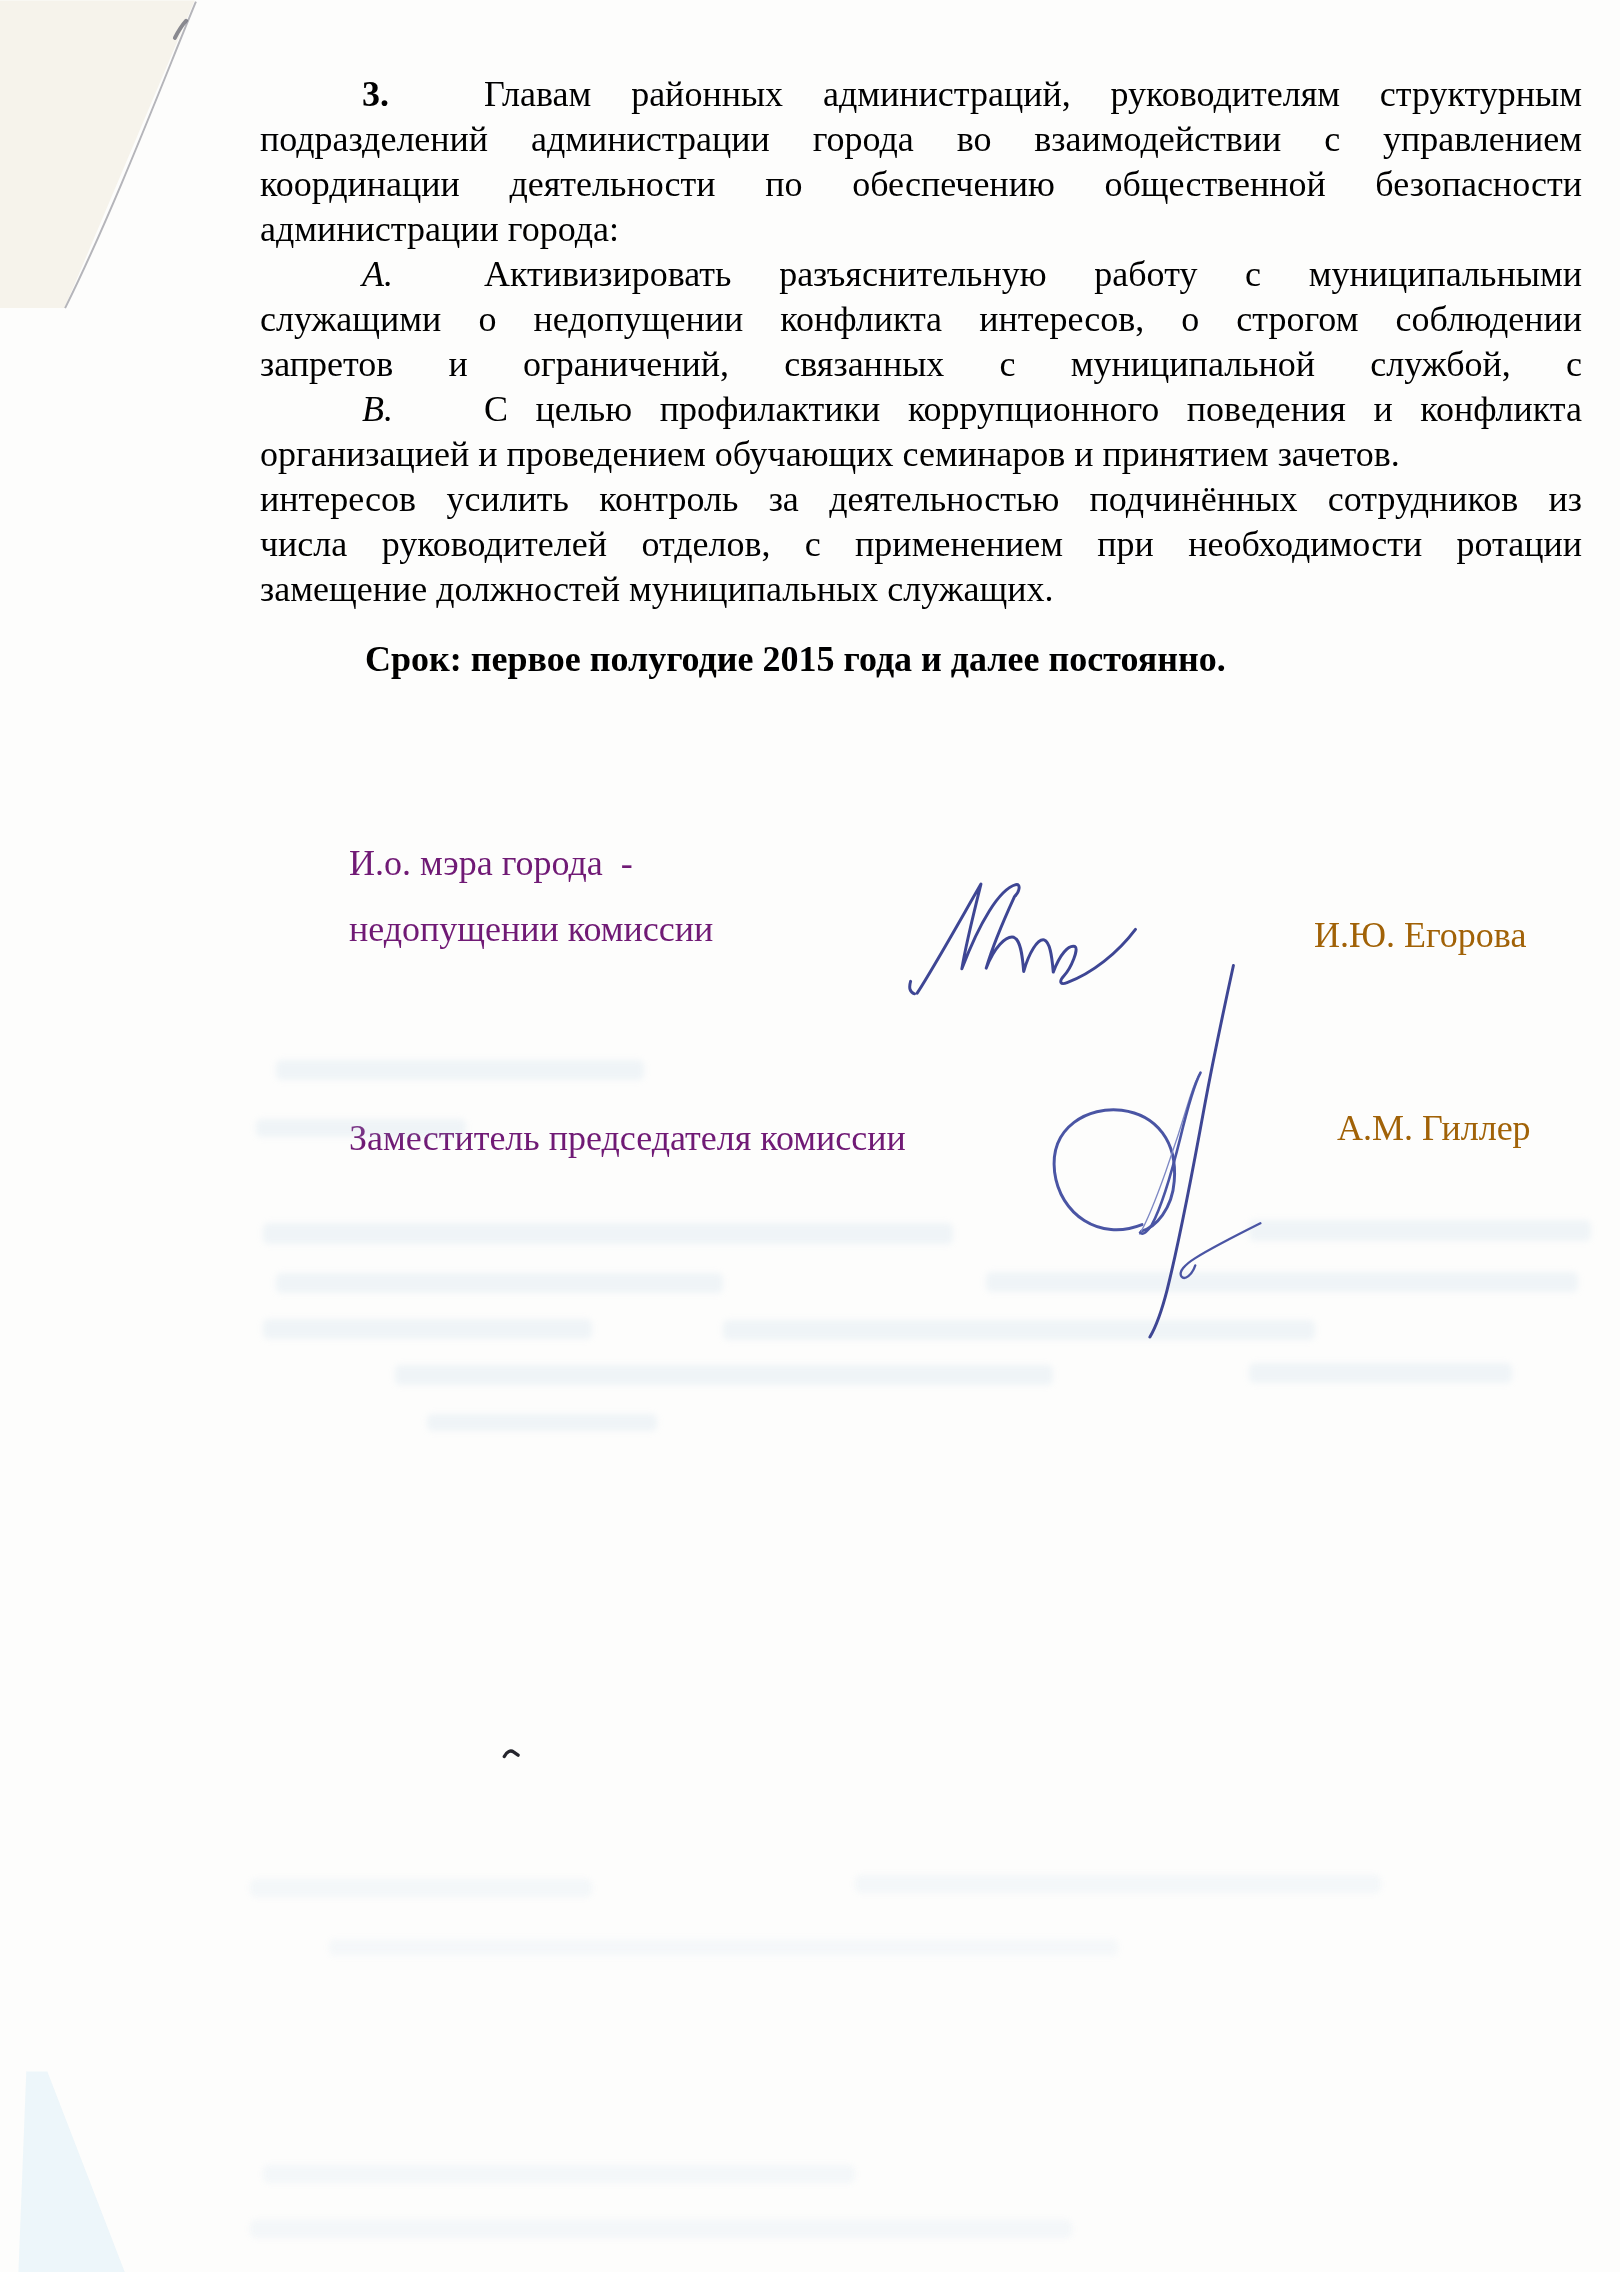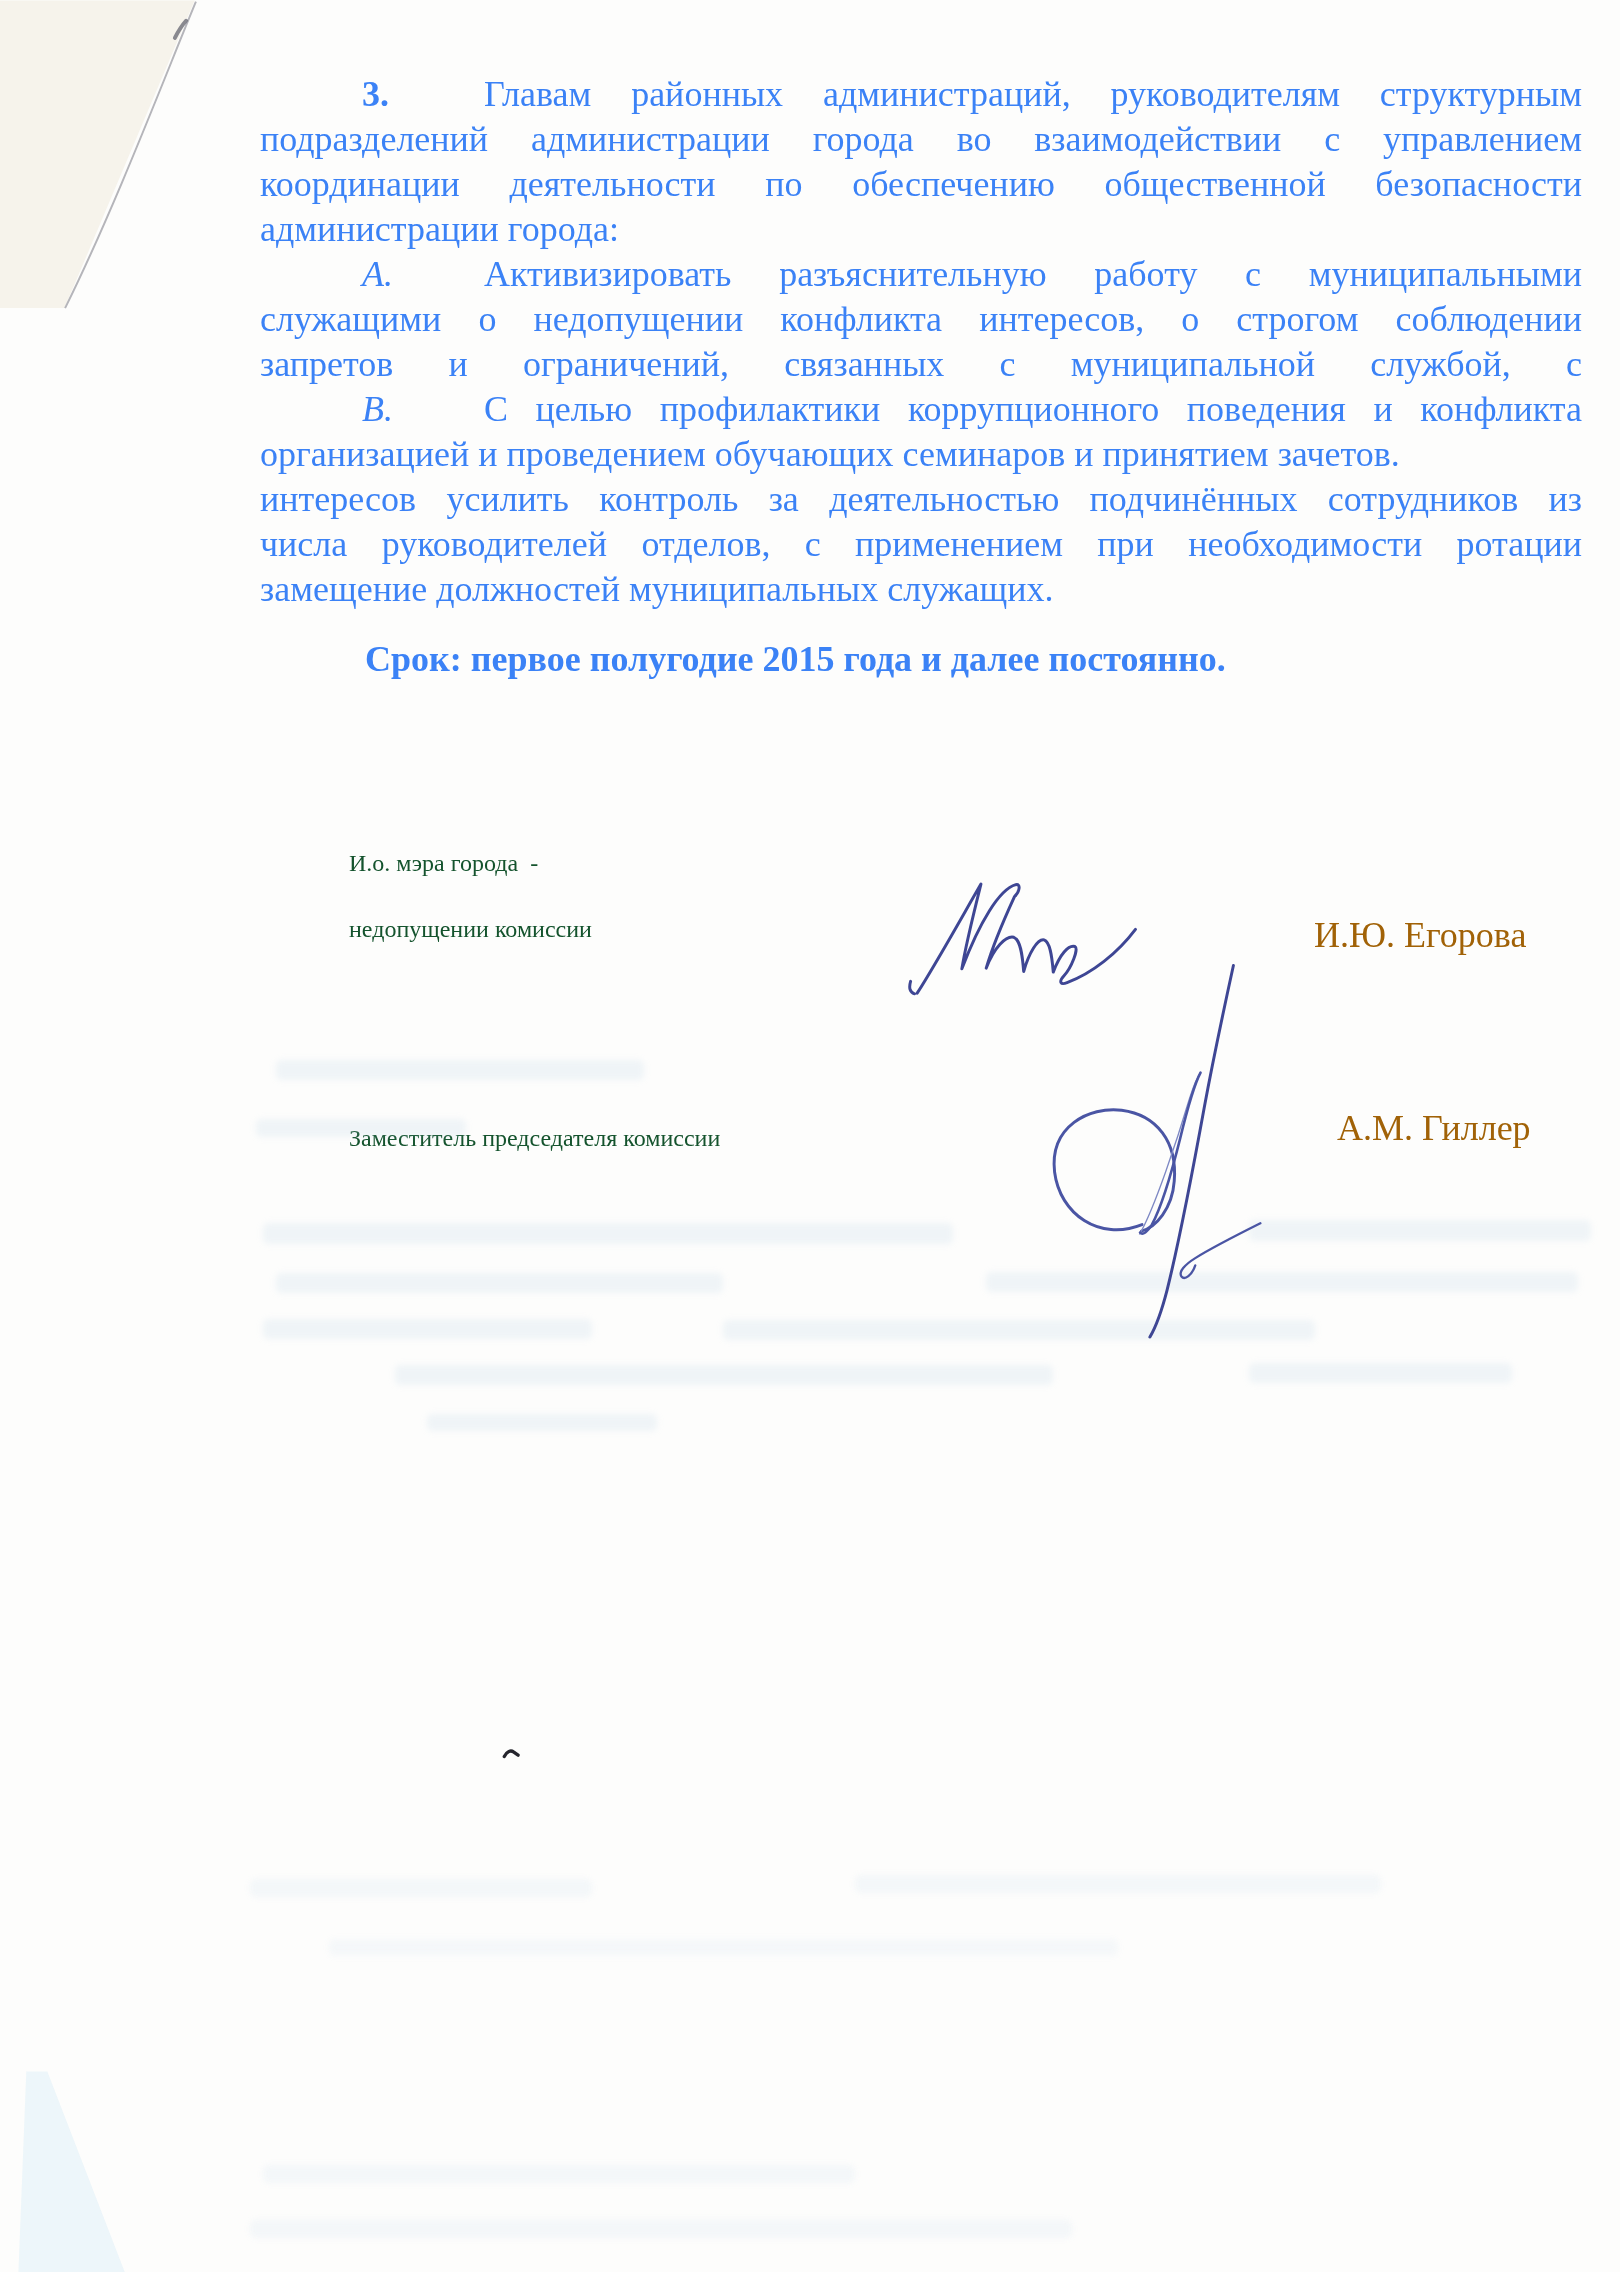--- a/index.html
+++ b/index.html
@@ -11,21 +11,21 @@
     font-family:"Liberation Serif","DejaVu Serif",serif;
     color:#1a1a1a;
   }
   
   .doc-text{
     position:absolute;
     left:260px;top:72px;
     width:1322px;
     font-size:36px;
     line-height:45px;
-    color:#3b82f6;
+    color:#000000;
   }
   .tline{
     text-align:justify;
     text-align-last:justify;
     white-space:normal;
   }
   .tline.last{ text-align-last:left; }
   .num{
     display:inline-block;
     margin-left:102px;
@@ -36,23 +36,23 @@
   .deadline{
     margin-top:25px;
     padding-left:105px;
     text-align:left;
     font-weight:bold;
   }
   
   .sig-title{
     position:absolute;
     left:349px;
-    font-size:24px;
+    font-size:36px;
     line-height:66px;
-    color:#14532d;
+    color:#701a75;
     white-space:nowrap;
   }
   .sig-name{
     position:absolute;
     font-size:36px;
     line-height:45px;
     color:#a16207;
     white-space:nowrap;
   }
   .sig1-title{ top:830px; }

